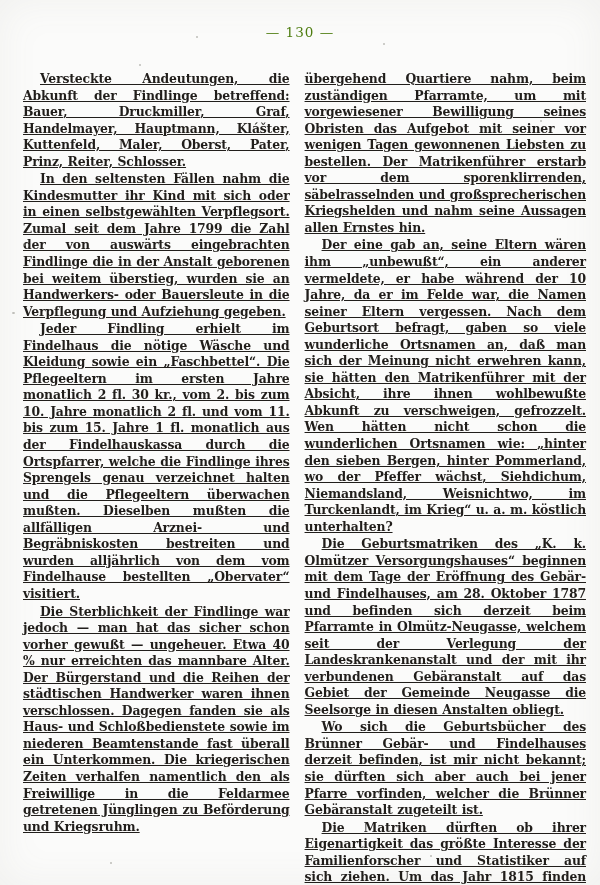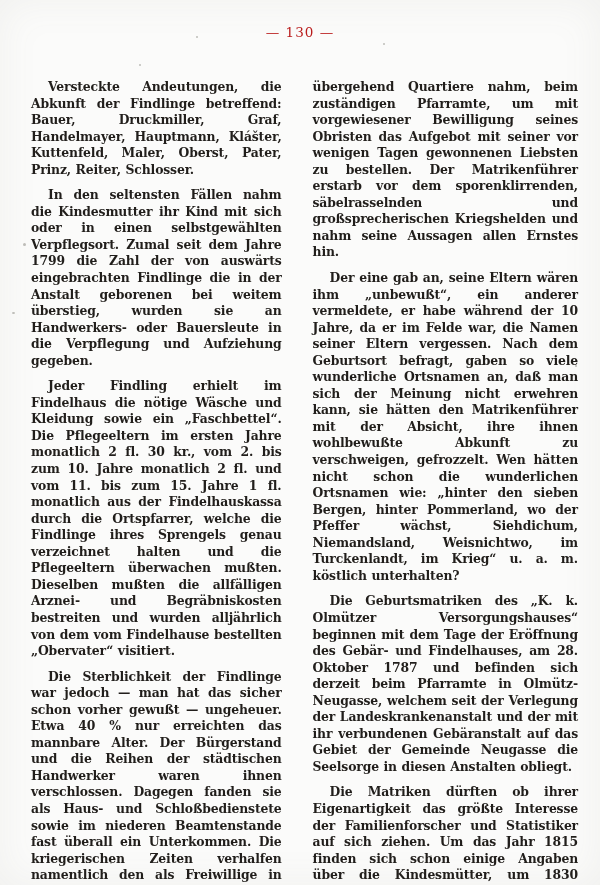--- a/index.html
+++ b/index.html
@@ -16,41 +16,42 @@
     overflow: hidden;
     font-family: "DejaVu Serif", serif;
     color: #211e1b;
     box-shadow: inset 0 0 40px rgba(120,115,105,0.08);
   }
   .page-header {
     margin-top: 24px;
     text-align: center;
     font-size: 13.5px;
     letter-spacing: 1px;
-    color: #b91c1c;
+    color: #4d7c0f;
     font-weight: normal;
   }
   .columns {
     display: flex;
     margin: 30px 13px 0 22px;
     gap: 13px;
   }
   .col {
     text-align: justify;
     font-size: 12.4px;
     line-height: 16.55px;
     font-weight: bold;
     letter-spacing: -0.15px;
     word-spacing: 0.4px;
   }
   .col.left  { width: 270px; }
   .col.right { width: 285px; }
   .col p {
-    margin: 9px;
+    margin: 1px;
     text-indent: 17px;
+    text-decoration: underline;
   }
   .col p.no-indent { text-indent: 0; }
   .speck {
     position: absolute;
     border-radius: 50%;
     background: #8d8a84;
     opacity: 0.55;
   }
 </style>
 </head>
@@ -67,20 +68,21 @@
       <p>Versteckte Andeutungen, die Abkunft der Findlinge betreffend: Bauer, Druckmiller, Graf, Handelmayer, Hauptmann, Klášter, Kuttenfeld, Maler, Oberst, Pater, Prinz, Reiter, Schlosser.</p>
       <p>In den seltensten Fällen nahm die Kindesmutter ihr Kind mit sich oder in einen selbstgewählten Verpflegsort. Zumal seit dem Jahre 1799 die Zahl der von auswärts eingebrachten Findlinge die in der Anstalt geborenen bei weitem überstieg, wurden sie an Handwerkers- oder Bauersleute in die Verpflegung und Aufziehung gegeben.</p>
       <p>Jeder Findling erhielt im Findelhaus die nötige Wäsche und Kleidung sowie ein „Faschbettel“. Die Pflegeeltern im ersten Jahre monatlich 2 fl. 30 kr., vom 2. bis zum 10. Jahre monatlich 2 fl. und vom 11. bis zum 15. Jahre 1 fl. monatlich aus der Findelhauskassa durch die Ortspfarrer, welche die Findlinge ihres Sprengels genau verzeichnet halten und die Pflegeeltern überwachen mußten. Dieselben mußten die allfälligen Arznei- und Begräbniskosten bestreiten und wurden alljährlich von dem vom Findelhause bestellten „Obervater“ visitiert.</p>
       <p>Die Sterblichkeit der Findlinge war jedoch — man hat das sicher schon vorher gewußt — ungeheuer. Etwa 40 % nur erreichten das mannbare Alter. Der Bürgerstand und die Reihen der städtischen Handwerker waren ihnen verschlossen. Dagegen fanden sie als Haus- und Schloßbedienstete sowie im niederen Beamtenstande fast überall ein Unterkommen. Die kriegerischen Zeiten verhalfen namentlich den als Freiwillige in die Feldarmee getretenen Jünglingen zu Beförderung und Kriegsruhm.</p>
 
     </div>
     <div class="col right">
       <p class="no-indent">übergehend Quartiere nahm, beim zuständigen Pfarramte, um mit vorgewiesener Bewilligung seines Obristen das Aufgebot mit seiner vor wenigen Tagen gewonnenen Liebsten zu bestellen. Der Matrikenführer erstarb vor dem sporenklirrenden, säbelrasselnden und großsprecherischen Kriegshelden und nahm seine Aussagen allen Ernstes hin.</p>
       <p>Der eine gab an, seine Eltern wären ihm „unbewußt“, ein anderer vermeldete, er habe während der 10 Jahre, da er im Felde war, die Namen seiner Eltern vergessen. Nach dem Geburtsort befragt, gaben so viele wunderliche Ortsnamen an, daß man sich der Meinung nicht erwehren kann, sie hätten den Matrikenführer mit der Absicht, ihre ihnen wohlbewußte Abkunft zu verschweigen, gefrozzelt. Wen hätten nicht schon die wunderlichen Ortsnamen wie: „hinter den sieben Bergen, hinter Pommerland, wo der Pfeffer wächst, Siehdichum, Niemandsland, Weisnichtwo, im Turckenlandt, im Krieg“ u. a. m. köstlich unterhalten?</p>
       <p>Die Geburtsmatriken des „K. k. Olmützer Versorgungshauses“ beginnen mit dem Tage der Eröffnung des Gebär- und Findelhauses, am 28. Oktober 1787 und befinden sich derzeit beim Pfarramte in Olmütz-Neugasse, welchem seit der Verlegung der Landeskrankenanstalt und der mit ihr verbundenen Gebäranstalt auf das Gebiet der Gemeinde Neugasse die Seelsorge in diesen Anstalten obliegt.</p>
+      <p>Wo sich die Geburtsbücher des Brünner Gebär- und Findelhauses derzeit befinden, ist mir nicht bekannt; sie dürften sich aber auch bei jener Pfarre vorfinden, welcher die Brünner Gebäranstalt zugeteilt ist.</p>
       <p>Die Matriken dürften ob ihrer Eigenartigkeit das größte Interesse der Familienforscher und Statistiker auf sich ziehen. Um das Jahr 1815 finden sich schon einige Angaben über die Kindesmütter, um 1830 werden die freiwilligen Vaterschaftserklärungen und Legitimationen recht zahlreich und können wir den</p>
     </div>
   </div>
 
   <span class="speck" style="left:196px; top:36px;  width:2px; height:2px;"></span>
   <span class="speck" style="left:139px; top:64px;  width:2px; height:2px;"></span>
   <span class="speck" style="left:383px; top:43px;  width:2px; height:2px;"></span>
   <span class="speck" style="left:23px;  top:243px; width:3px; height:3px;"></span>
   <span class="speck" style="left:12px;  top:312px; width:3px; height:2px;"></span>
   <span class="speck" style="left:540px; top:120px; width:2px; height:2px;"></span>

